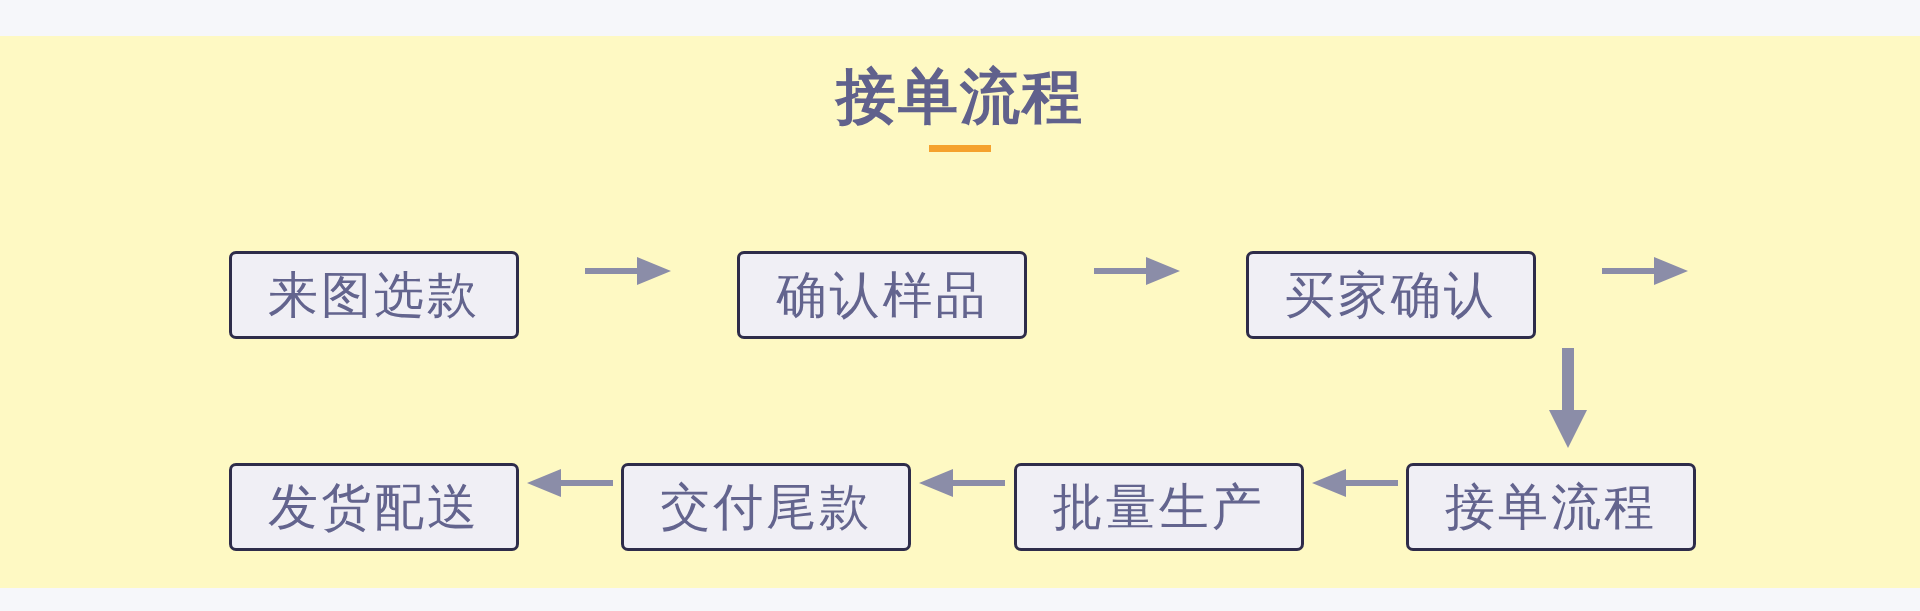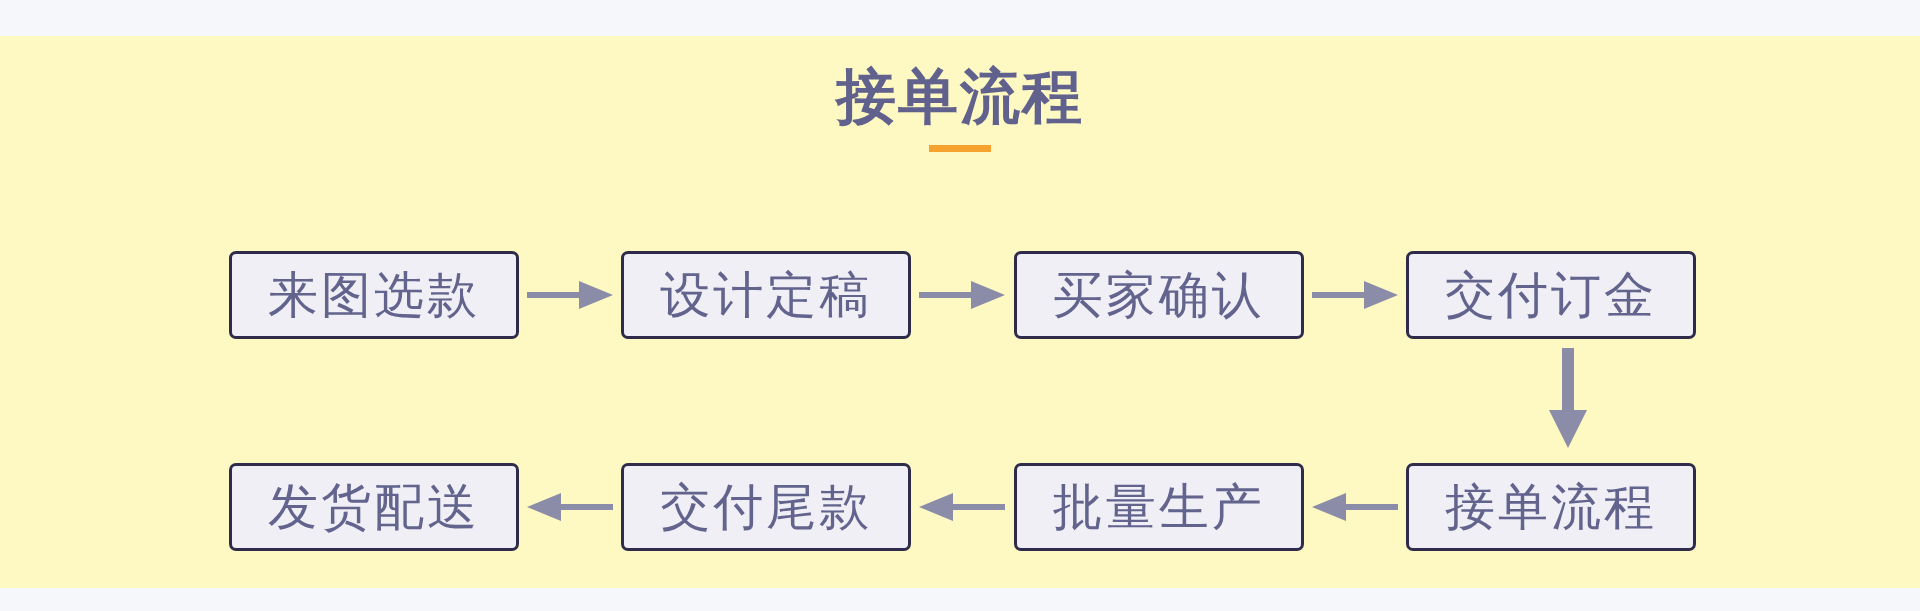--- a/index.html
+++ b/index.html
@@ -57,21 +57,21 @@
   }
 
   
   .flow-row {
     position: absolute;
     left: 229px;
     width: 1467px;
     height: 88px;
     display: flex;
     flex-direction: row;
-    align-items: center;
+    align-items: flex-start;
     justify-content: space-between;
   }
   #row-1 { top: 215px; }
   #row-2 { top: 427px; }
 
   .node {
     width: 290px;
     height: 88px;
     box-sizing: border-box;
     border: 3px solid #2e2c4a;
@@ -127,42 +127,39 @@
       <span class="node-label">来图选款</span>
     </div>
 
     <div class="h-arrow">
       <svg width="86" height="34" viewBox="0 0 86 34" aria-hidden="true">
         <path d="M0 14 L52 14 L52 3 L86 17 L52 31 L52 20 L0 20 Z" fill="#8b8da8"></path>
       </svg>
     </div>
 
     <div class="node">
-      <span class="node-label">设计定稿</span>
+      <span class="node-label">确认样品</span>
     </div>
 
     <div class="h-arrow">
       <svg width="86" height="34" viewBox="0 0 86 34" aria-hidden="true">
         <path d="M0 14 L52 14 L52 3 L86 17 L52 31 L52 20 L0 20 Z" fill="#8b8da8"></path>
       </svg>
     </div>
 
     <div class="node">
       <span class="node-label">买家确认</span>
     </div>
 
     <div class="h-arrow">
       <svg width="86" height="34" viewBox="0 0 86 34" aria-hidden="true">
         <path d="M0 14 L52 14 L52 3 L86 17 L52 31 L52 20 L0 20 Z" fill="#8b8da8"></path>
       </svg>
     </div>
 
-    <div class="node">
-      <span class="node-label">交付订金</span>
-    </div>
 
   </div>
 
   <div id="v-arrow">
     <svg width="40" height="100" viewBox="0 0 40 100" aria-hidden="true">
       <path d="M14 0 L26 0 L26 62 L39 62 L20 100 L1 62 L14 62 Z" fill="#8b8da8"></path>
     </svg>
   </div>
 
   <div id="row-2" class="flow-row">

